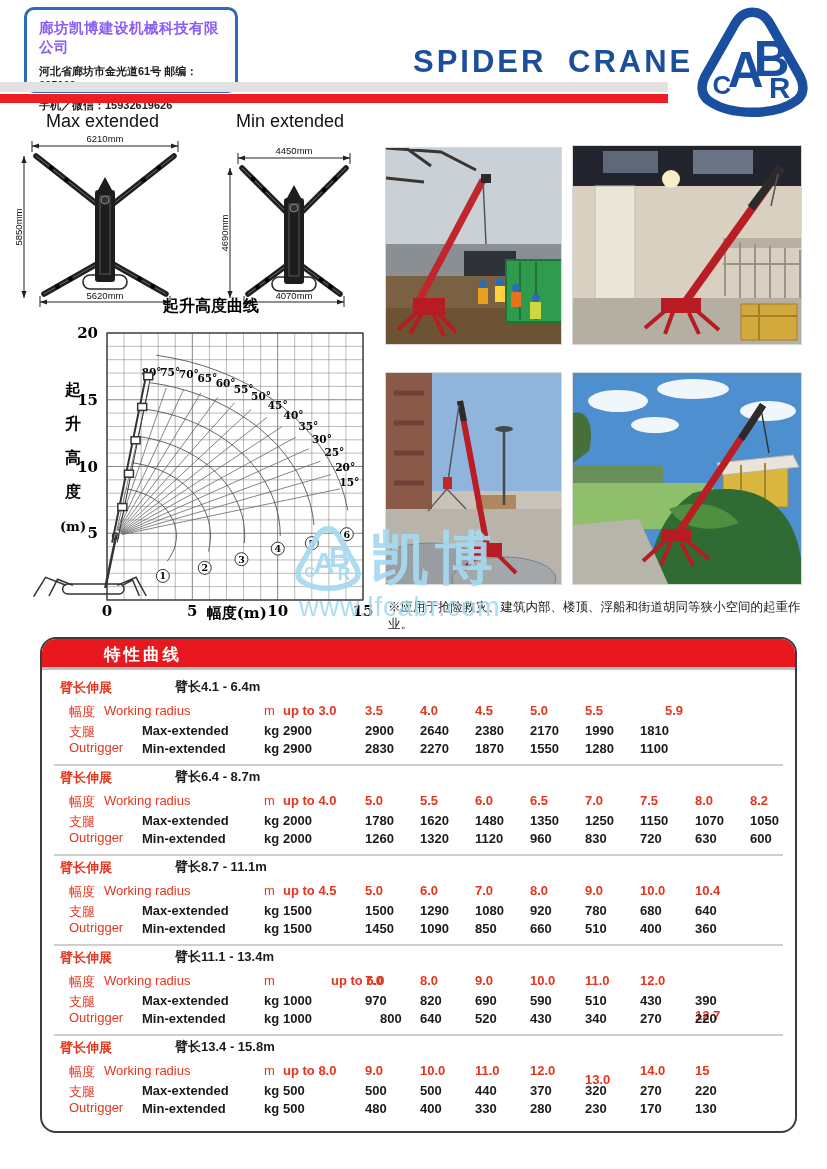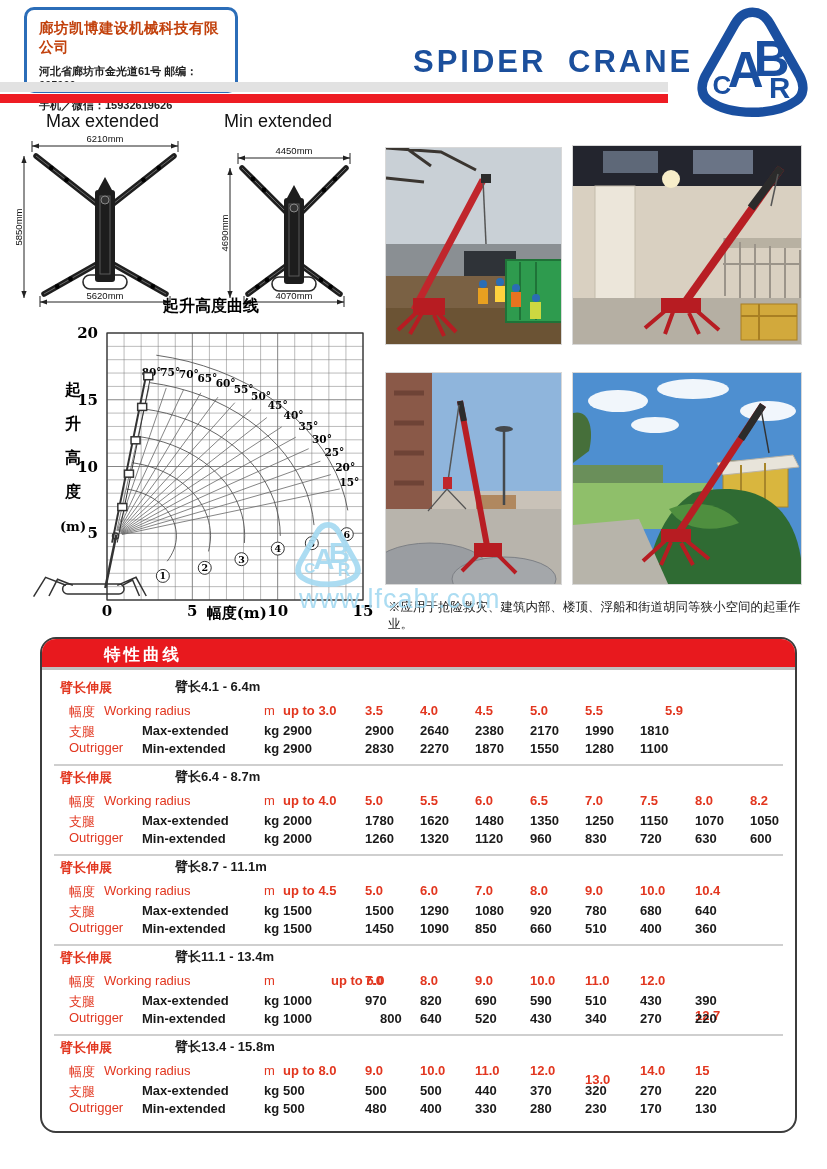--- a/index.html
+++ b/index.html
@@ -2,21 +2,21 @@
 <html><head>
 <meta charset="utf-8">
 <style>
   * { margin:0; padding:0; box-sizing:border-box; }
   body { background:#888; font-family:"Liberation Sans",sans-serif; }
   .page { position:relative; width:827px; height:1169px; background:#fff; margin:0 auto; overflow:hidden; }
   .abs { position:absolute; }
 
   
   .company-box { left:24px; top:7px; width:214px; height:86px; border:3px solid #2b6db8; border-radius:10px; padding:9px 10px 0 12px; background:#fff; }
-  .company-name { font-size:14.5px; font-weight:bold; color:#c2410c; letter-spacing:0.5px; font-family:"DejaVu Serif","Liberation Serif",serif; }
+  .company-name { font-size:14.5px; font-weight:bold; color:#8b5cf6; letter-spacing:0.5px; font-family:"DejaVu Serif","Liberation Serif",serif; }
   .company-line { font-size:11px; color:#222; margin-top:7px; font-weight:bold; }
 
   
   .brand-title { left:413px; top:44px; font-size:31px; color:#1b4f9c; letter-spacing:3px; word-spacing:10px; font-weight:bold; }
   .bar-gray { left:0; top:82px; width:668px; height:10px; background:#e2e2e2; }
   .bar-red  { left:0; top:94px; width:668px; height:9px;  background:#ee1c23; }
 
   .diag-label { font-size:18px; color:#111; }
   .chart-title { left:163px; top:296px; font-size:16px; font-weight:bold; color:#000; font-family:"DejaVu Serif","Liberation Serif",serif; }
 
@@ -62,21 +62,21 @@
       <path d="M50 7 C56 7 61 10 65 17 L90 61 C94 69 94 77 87 82 C69 95 31 95 13 82 C6 77 6 69 10 61 L35 17 C39 10 44 7 50 7 Z" fill="none" stroke="#1a4fa0" stroke-width="8"></path>
       <text x="16" y="76" font-size="22" font-weight="bold" fill="#1a4fa0">C</text>
       <text x="29" y="70" font-size="42" font-weight="bold" fill="#1a4fa0">A</text>
       <text x="51" y="61" font-size="42" font-weight="bold" fill="#1a4fa0">B</text>
       <text x="64" y="80" font-size="25" font-weight="bold" fill="#1a4fa0">R</text>
     </svg>
   <div class="abs bar-gray"></div>
   <div class="abs bar-red"></div>
 
   <div class="abs diag-label" style="left:46px;top:111px">Max extended</div>
-  <div class="abs diag-label" style="left:224px;top:111px">Min extended</div>
+  <div class="abs diag-label" style="left:236px;top:111px">Min extended</div>
   <svg class="abs" id="diag-max" style="left:12px;top:130px" width="180" height="182">
       <line x1="20" y1="16" x2="166" y2="16" stroke="#222" stroke-width="1"></line>
       <line x1="20" y1="11" x2="20" y2="22" stroke="#222" stroke-width="1"></line>
       <line x1="166" y1="11" x2="166" y2="22" stroke="#222" stroke-width="1"></line>
       <polygon points="20,16 27,13.4 27,18.6" fill="#222"></polygon>
       <polygon points="166,16 159,13.4 159,18.6" fill="#222"></polygon>
       <text x="93" y="12" text-anchor="middle" font-size="9.5" fill="#111">6210mm</text>
       <line x1="28" y1="172" x2="158" y2="172" stroke="#222" stroke-width="1"></line>
       <line x1="28" y1="166" x2="28" y2="177" stroke="#222" stroke-width="1"></line>
       <line x1="158" y1="166" x2="158" y2="177" stroke="#222" stroke-width="1"></line>
@@ -363,20 +363,21 @@
 
   <div class="abs watermark">
     <div class="wm-row">
       <svg id="logo-wm" width="70" height="70" viewBox="0 0 100 100">
           <path d="M50 7 C56 7 61 10 65 17 L90 61 C94 69 94 77 87 82 C69 95 31 95 13 82 C6 77 6 69 10 61 L35 17 C39 10 44 7 50 7 Z" fill="none" stroke="#a5daf1" stroke-width="8"></path>
           <text x="16" y="76" font-size="22" font-weight="bold" fill="#a5daf1">C</text>
           <text x="29" y="70" font-size="42" font-weight="bold" fill="#a5daf1">A</text>
           <text x="51" y="61" font-size="42" font-weight="bold" fill="#a5daf1">B</text>
           <text x="64" y="80" font-size="25" font-weight="bold" fill="#a5daf1">R</text>
         </svg>
+      <span class="wm-brand">凯博</span>
     </div>
     <div class="wm-url">www.lfcabr.com</div>
   </div>
 
   <div class="abs note">※应用于抢险救灾、建筑内部、楼顶、浮船和街道胡同等狭小空间的起重作业。</div>
 
   <div class="abs spec-box">
     <div class="spec-banner">特性曲线</div>
     <div class="spec-tables" id="spec-tables">
         <div class="spec-table">

